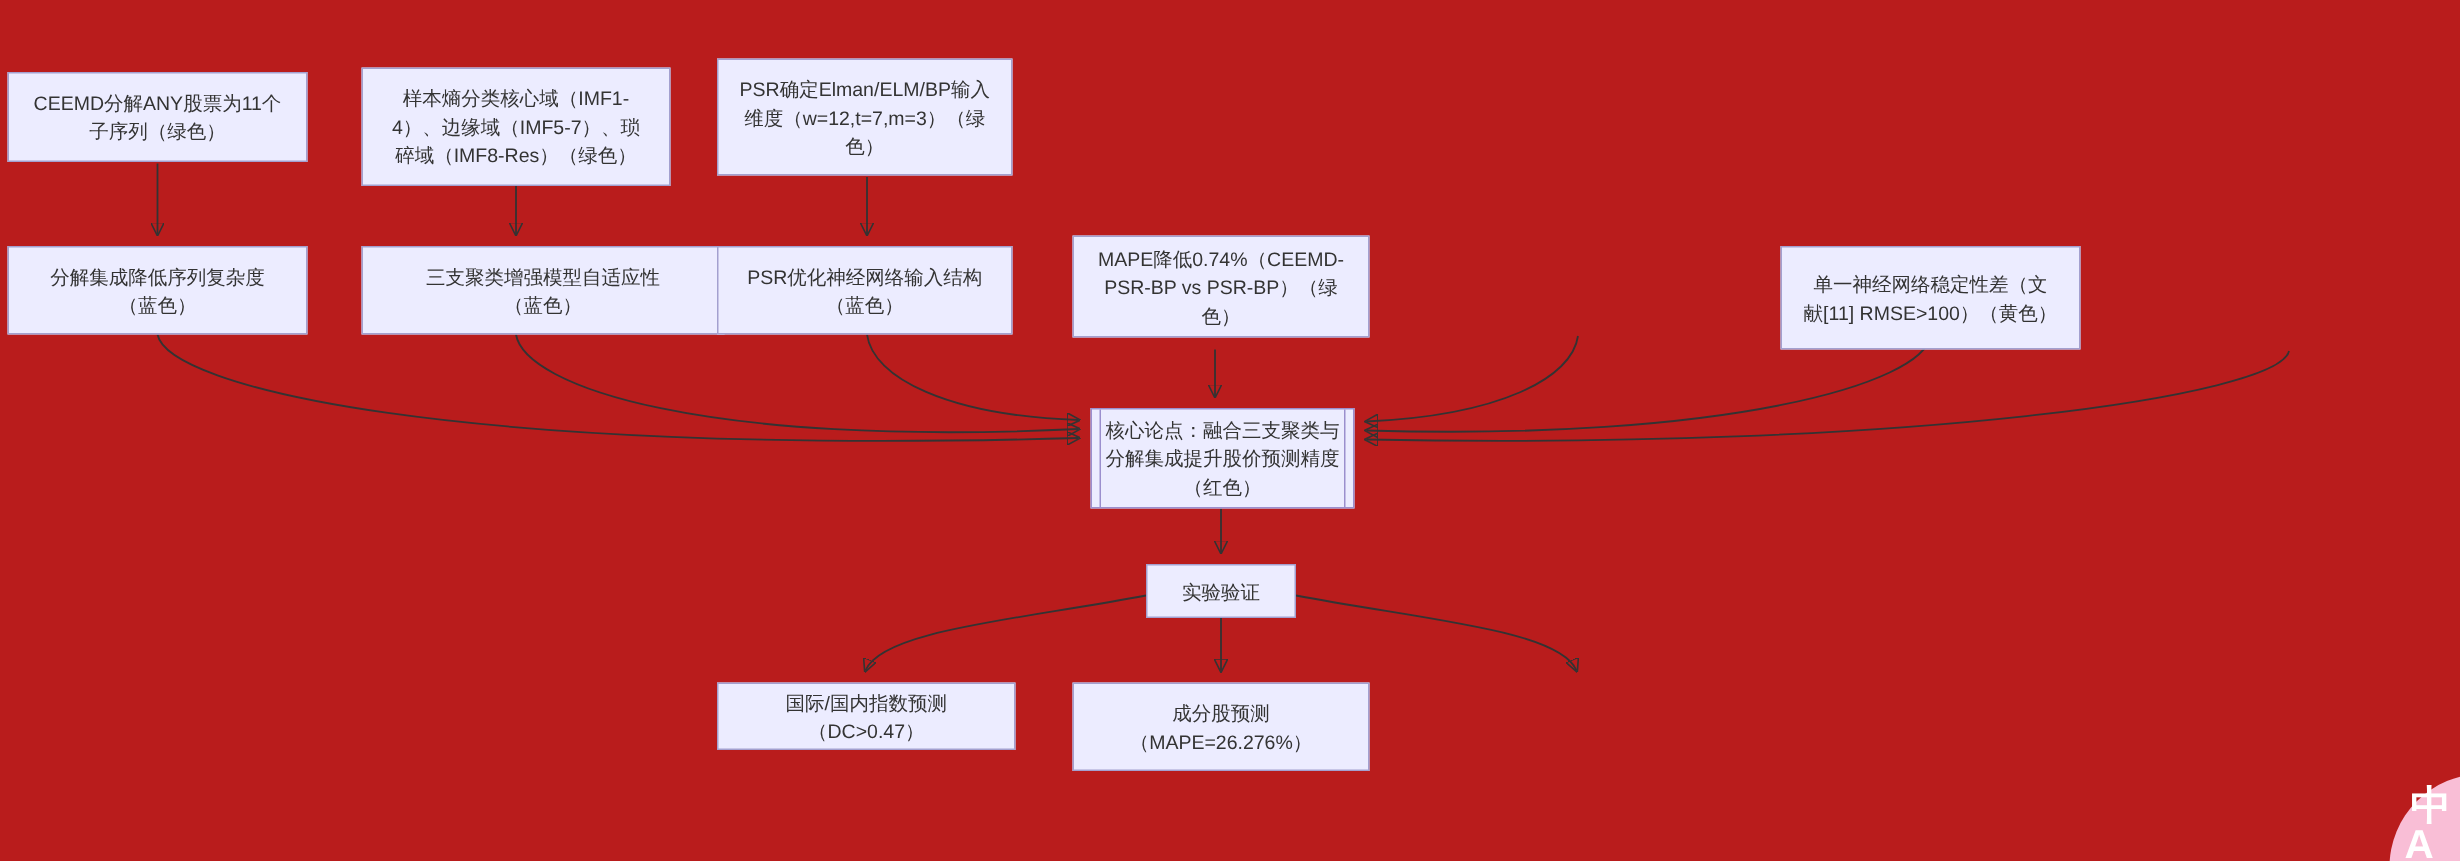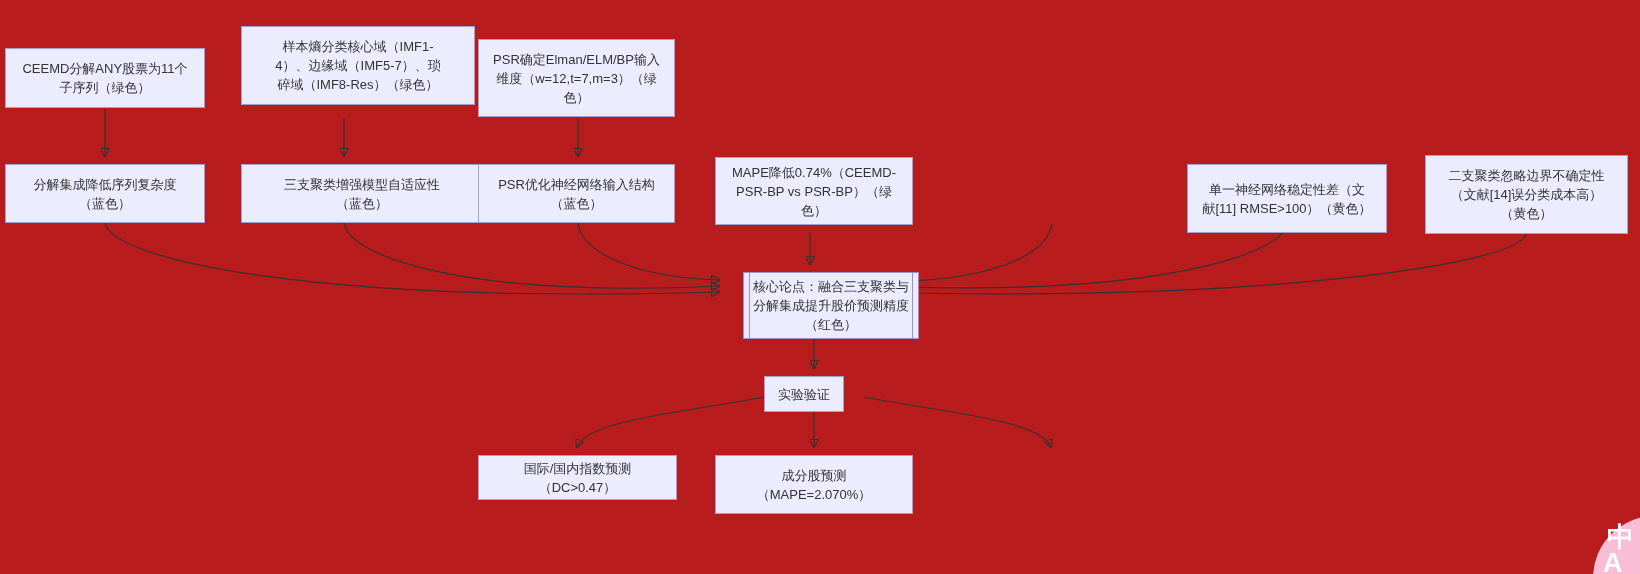--- a/index.html
+++ b/index.html
@@ -26,21 +26,21 @@
     position:absolute;
     box-sizing:border-box;
     background:var(--node-fill);
     border:1px solid var(--node-border);
     display:flex;align-items:center;justify-content:center;
     text-align:center;
     font-size:13px;line-height:19px;
     padding:2px 6px;
   }
   .node .lbl{white-space:pre-line;}
-  .node.core{border-color:var(--core-border);margin-left:16px;}
+  .node.core{border-color:var(--core-border);}
   .core .sub-l,.core .sub-r{
     position:absolute;top:0;bottom:0;width:0;
     border-left:1px solid var(--core-border);
   }
   .core .sub-l{left:5px;}
   .core .sub-r{right:5px;}
   #translate-badge{
     position:absolute;left:1593px;top:516px;
     width:124px;height:124px;border-radius:50%;
     background:var(--badge);
@@ -80,21 +80,21 @@
     <path marker-end="url(#arrow)" d="M764,397 C680,413 588,420 577,447"></path>
     <path marker-end="url(#arrow)" d="M814,412 L814,447"></path>
     <path marker-end="url(#arrow)" d="M864,397 C948,413 1040,420 1051,447"></path>
   </svg>
 
   <div class="node" style="left:5px;top:48px;width:200px;height:60px">
     <span class="lbl">CEEMD分解ANY股票为11个
 子序列（绿色）</span>
   </div>
 
-  <div class="node" style="left:241px;top:26px;width:234px;height:79px">
+  <div class="node" style="left:241px;top:45px;width:206px;height:79px">
     <span class="lbl">样本熵分类核心域（IMF1-
 4）、边缘域（IMF5-7）、琐
 碎域（IMF8-Res）（绿色）</span>
   </div>
 
   <div class="node" style="left:478px;top:39px;width:197px;height:78px">
     <span class="lbl">PSR确定Elman/ELM/BP输入
 维度（w=12,t=7,m=3）（绿
 色）</span>
   </div>
@@ -119,46 +119,41 @@
 PSR-BP vs PSR-BP）（绿
 色）</span>
   </div>
 
 
   <div class="node" style="left:1187px;top:164px;width:200px;height:69px">
     <span class="lbl">单一神经网络稳定性差（文
 献[11] RMSE&gt;100）（黄色）</span>
   </div>
 
-  <div class="node" style="left:1425px;top:155px;width:203px;height:79px">
-    <span class="lbl">二支聚类忽略边界不确定性
-（文献[14]误分类成本高）
-（黄色）</span>
-  </div>
 
   <div class="node core" style="left:727px;top:272px;width:176px;height:67px">
     <span class="sub-l"></span>
     <span class="sub-r"></span>
     <span class="lbl">核心论点：融合三支聚类与
 分解集成提升股价预测精度
 （红色）</span>
   </div>
 
-  <div class="node" style="left:764px;top:376px;width:80px;height:36px">
+  <div class="node" style="left:764px;top:376px;width:100px;height:36px">
     <span class="lbl">实验验证</span>
   </div>
 
   <div class="node" style="left:478px;top:455px;width:199px;height:45px">
     <span class="lbl">国际/国内指数预测
 （DC&gt;0.47）</span>
   </div>
 
   <div class="node" style="left:715px;top:455px;width:198px;height:59px">
     <span class="lbl">成分股预测
-（MAPE=2.070%）</span>
+（MAPE=26.276%）</span>
   </div>
 
 
   <div id="translate-badge">
     <div class="glyphs">
       <span>中</span>
       <span class="a-glyph">A</span>
     </div>
   </div>
 

